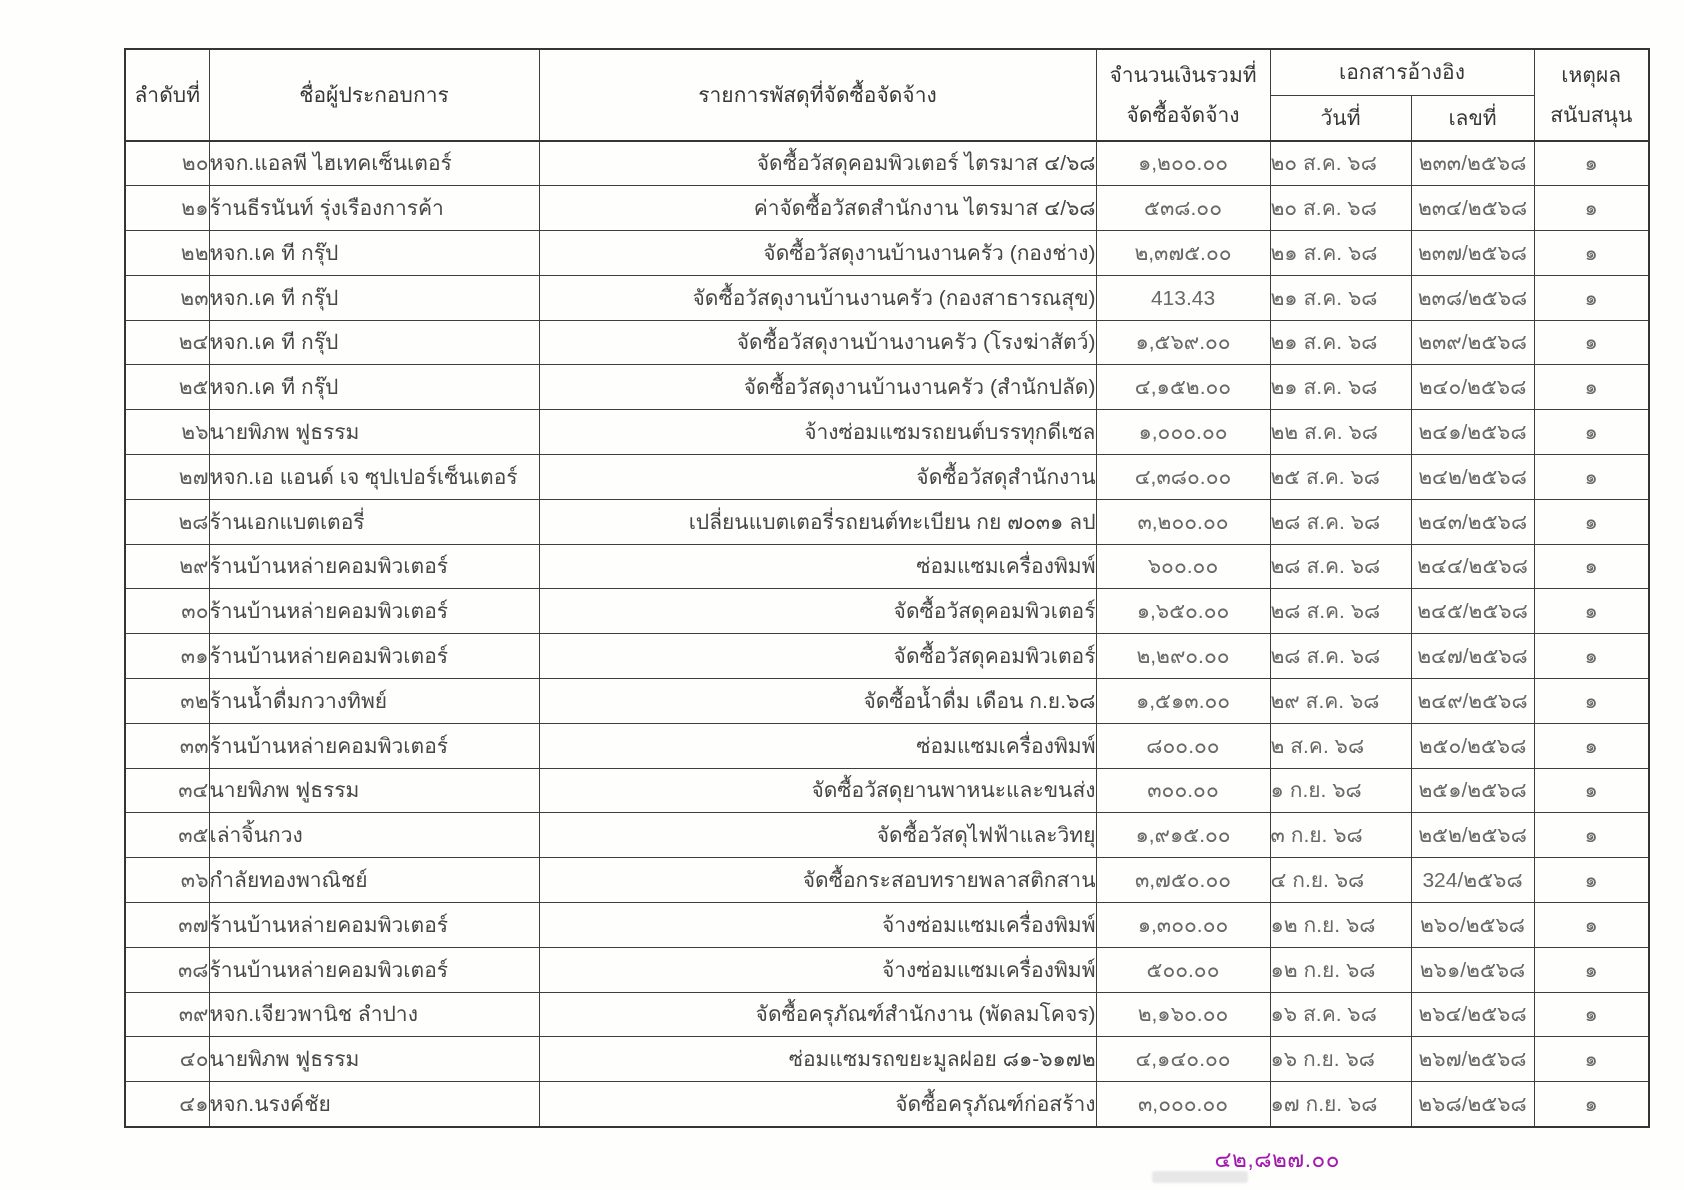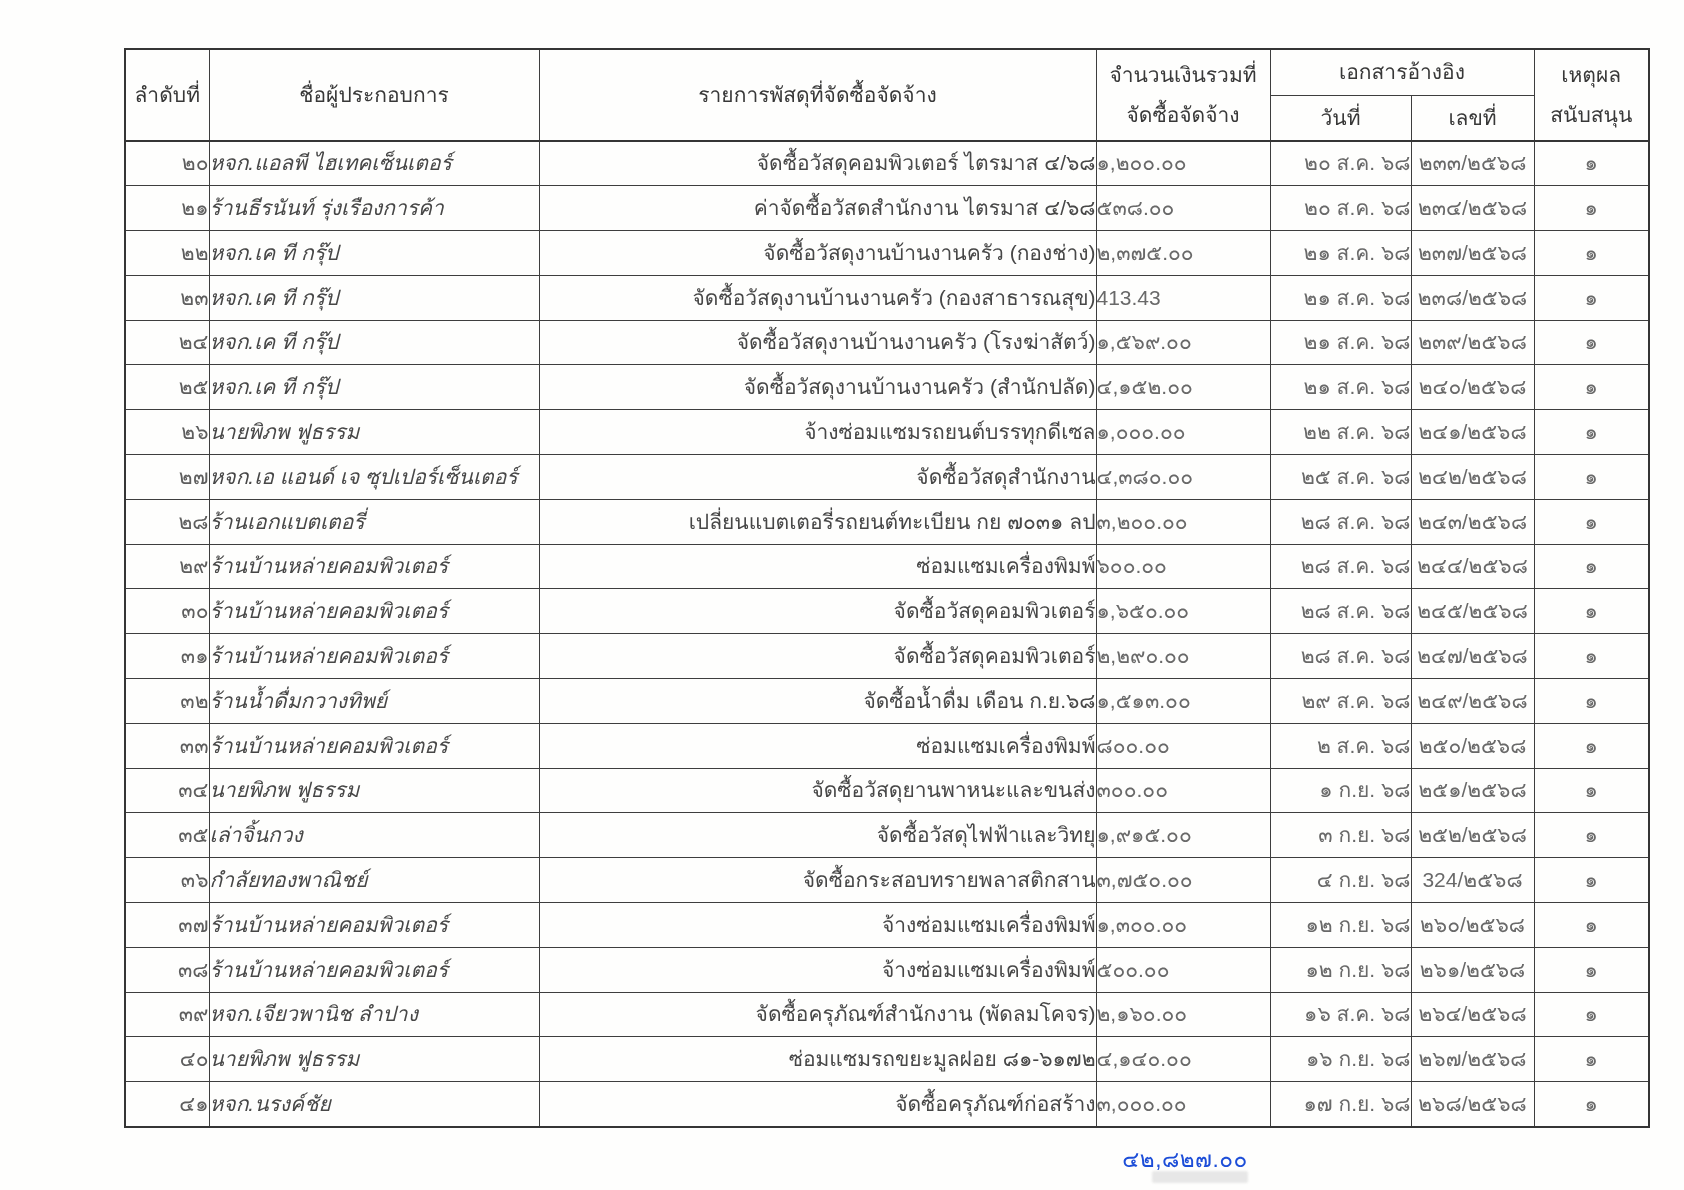--- a/index.html
+++ b/index.html
@@ -38,35 +38,35 @@
     color: #383838;
     text-align: center;
     font-size: 21.5px;
   }
   thead tr.h1 { height: 46px; }
   thead tr.h2 { height: 46px; }
   tbody tr { height: 44.8px; }
   tbody tr:first-child td { border-top: 2.5px solid #353535; }
   .two-line div { line-height: 40px; }
   .c-seq   { text-align: right; color: #5e5e5e; }
-  .c-vendor{ text-align: left; padding-left: 9px;  color: #474747; font-style: italic; }
+  .c-vendor{ text-align: left; padding-left: 9px;  color: #474747; }
   .c-item  { text-align: right; padding-left: 9px;  color: #474747; }
-  .c-amount{ text-align: left; padding-right: 18px; color: #696969; }
-  .c-date  { text-align: right; color: #696969; }
+  .c-amount{ text-align: center; padding-right: 18px; color: #696969; }
+  .c-date  { text-align: left; color: #696969; }
   .c-ref   { text-align: center; color: #696969; }
   .c-reason{ text-align: center; color: #696969; }
   .grand-total {
     position: absolute;
     left: 1030px;
     top: 1141px;
     width: 310px;
-    text-align: center;
+    text-align: right;
     font-size: 22.5px;
     letter-spacing: 0.5px;
-    color: #1d4ed8;
+    color: #a21caf;
   }
   .scan-smudge {
     position: absolute;
     left: 1152px;
     top: 1171px;
     width: 96px;
     height: 12px;
     background: #dcdcdc;
     opacity: 0.65;
     border-radius: 2px;

